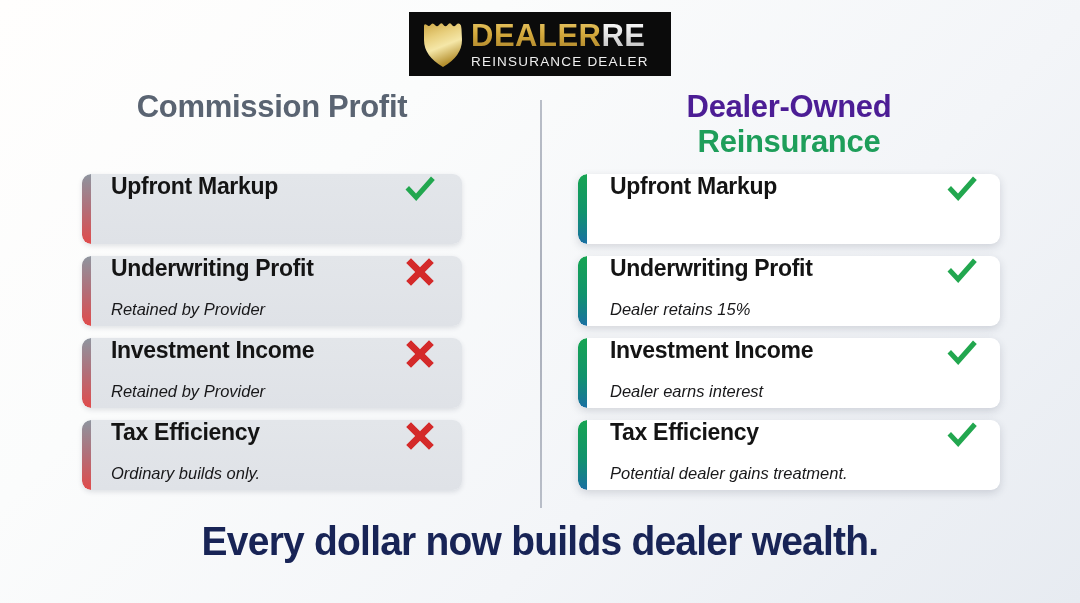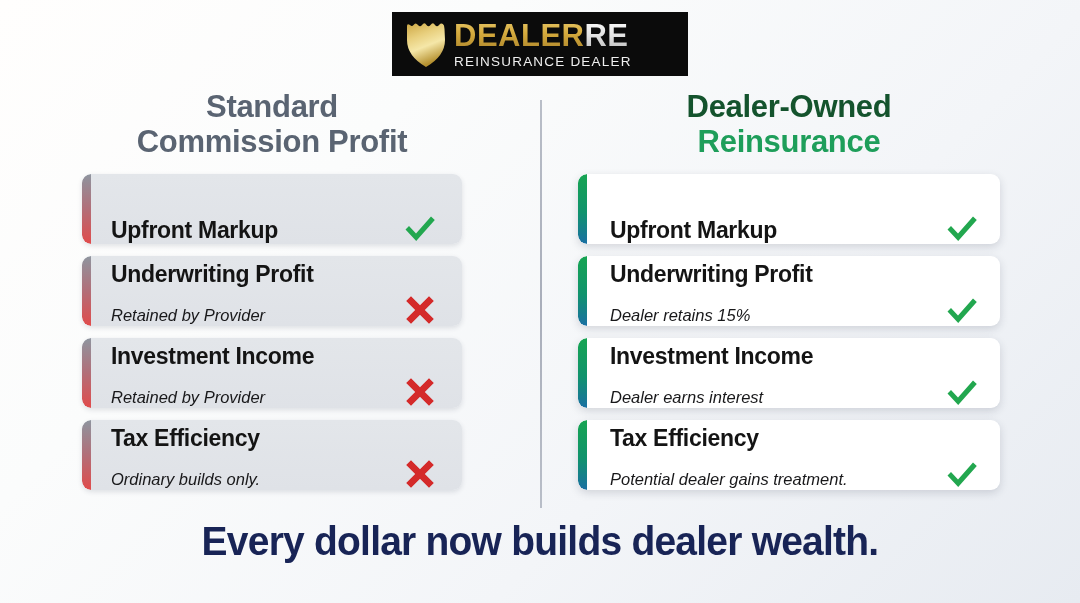--- a/index.html
+++ b/index.html
@@ -14,21 +14,21 @@
     background: linear-gradient(135deg, #fffefd 0%, #fbfcfc 30%, #f3f5f8 65%, #e7ebf1 100%);
     position: relative;
   }
 
   
   .logo-wrap {
     position: absolute;
     left: 50%;
     top: 12px;
     transform: translateX(-50%);
-    width: 296px;
+    width: 262px;
     height: 64px;
     background: #0b0b0b;
     display: flex;
     align-items: center;
     padding: 0 8px;
     box-sizing: border-box;
   }
   .logo-shield {
     width: 44px;
     height: 48px;
@@ -99,32 +99,32 @@
     text-align: center;
     font-size: 31px;
     font-weight: bold;
     line-height: 1.12;
     letter-spacing: -0.3px;
     height: 86px;
     box-sizing: border-box;
     padding-top: 2px;
   }
   .head-gray { color: #5a6472; }
-  .head-navy { color: #14532d; }
+  .head-navy { color: #4c1d95; }
   .head-green { color: #1e9e5a; }
 
   
   .card-list { display: flex; flex-direction: column; gap: 12px; }
 
   .card {
     position: relative;
     height: 70px;
     border-radius: 9px;
     display: flex;
-    align-items: flex-end;
+    align-items: flex-start;
     box-sizing: border-box;
     overflow: hidden;
     gap: 35px;
   }
   .card-left {
     background: linear-gradient(180deg, #e3e6ea 0%, #dfe2e7 100%);
     box-shadow: 0 2px 5px rgba(40,50,70,0.13);
   }
   .card-right {
     background: #ffffff;
@@ -211,21 +211,20 @@
       <span class="logo-dealer">DEALER</span><span class="logo-re">RE</span>
     </div>
     <div class="logo-line2">REINSURANCE DEALER</div>
   </div>
 </div>
 
 <div class="columns">
 
   <div class="col col-left">
     <div class="col-head head-gray">
-      <div>Standard</div>
       <div>Commission Profit</div>
     </div>
 
     <div class="card-list">
 
       <div class="card card-left">
         <span class="bar bar-red"></span>
         <div class="card-body">
           <div class="card-title">Upfront Markup</div>
         </div>

